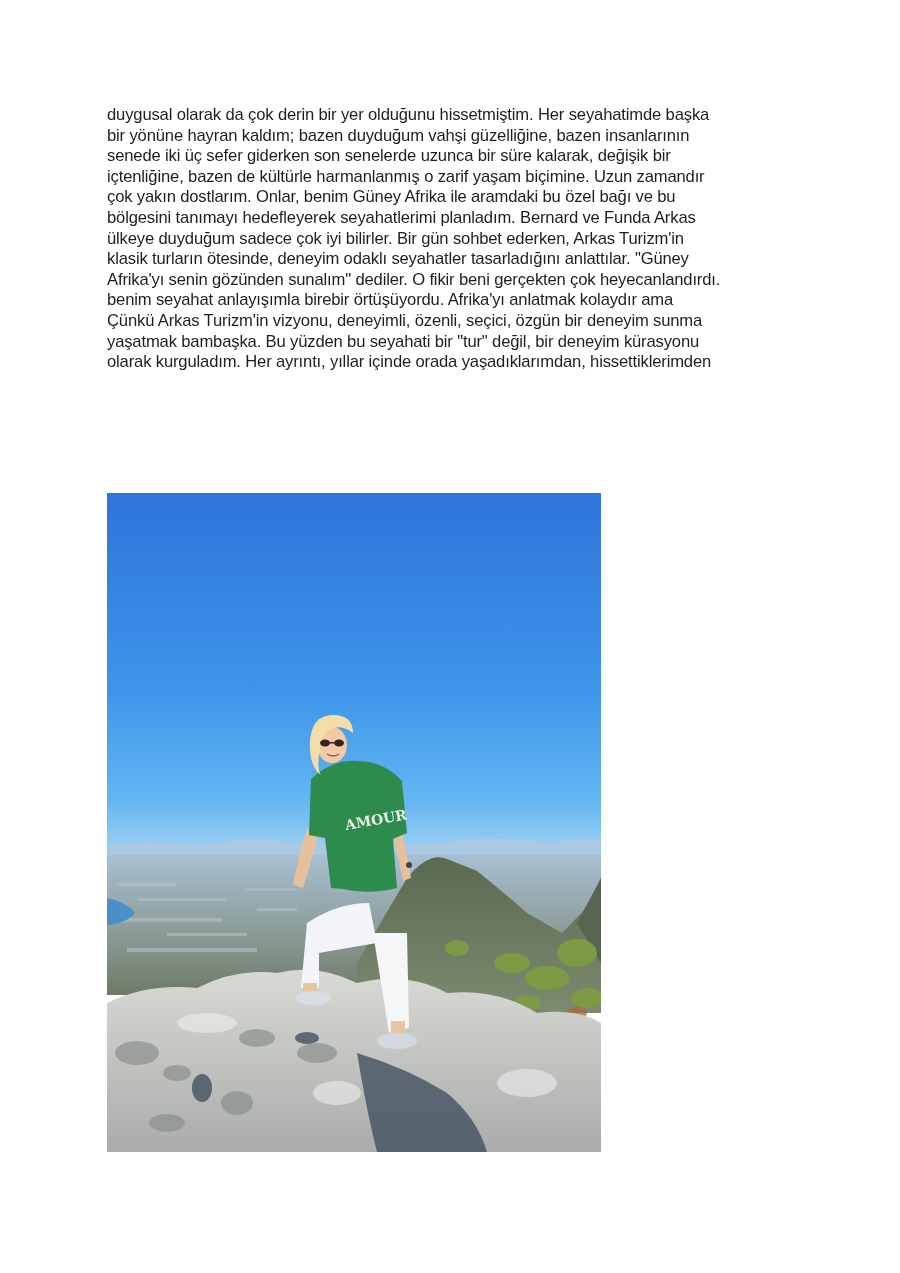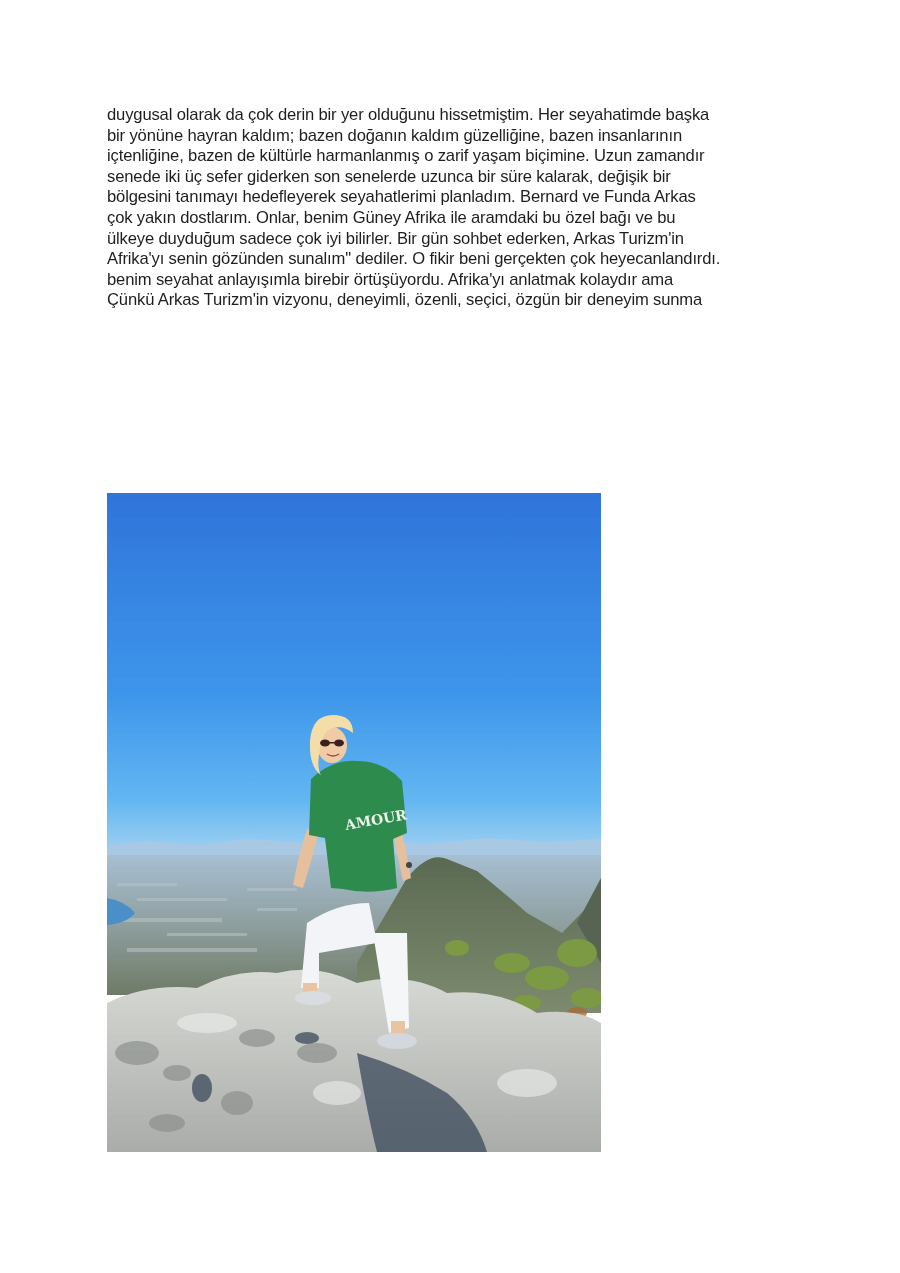--- a/index.html
+++ b/index.html
@@ -49,29 +49,32 @@
       height: 659px;
     }
   </style>
 </head>
 <body>
 
 <div class="page">
 
   <div class="body-text">
     <span class="line">duygusal olarak da çok derin bir yer olduğunu hissetmiştim. Her seyahatimde başka</span>
-    <span class="line">bir yönüne hayran kaldım; bazen doğanın kaldım güzelliğine, bazen insanlarının</span>
+    <span class="line">bir yönüne hayran kaldım; bazen duyduğum vahşi güzelliğine, bazen insanlarının</span>
+    <span class="line">senede iki üç sefer giderken son senelerde uzunca bir süre kalarak, değişik bir</span>
     <span class="line">içtenliğine, bazen de kültürle harmanlanmış o zarif yaşam biçimine. Uzun zamandır</span>
-    <span class="line">senede iki üç sefer giderken son senelerde uzunca bir süre kalarak, değişik bir</span>
+    <span class="line">çok yakın dostlarım. Onlar, benim Güney Afrika ile aramdaki bu özel bağı ve bu</span>
     <span class="line">bölgesini tanımayı hedefleyerek seyahatlerimi planladım. Bernard ve Funda Arkas</span>
-    <span class="line">çok yakın dostlarım. Onlar, benim Güney Afrika ile aramdaki bu özel bağı ve bu</span>
     <span class="line">ülkeye duyduğum sadece çok iyi bilirler. Bir gün sohbet ederken, Arkas Turizm'in</span>
+    <span class="line">klasik turların ötesinde, deneyim odaklı seyahatler tasarladığını anlattılar. "Güney</span>
     <span class="line">Afrika'yı senin gözünden sunalım" dediler. O fikir beni gerçekten çok heyecanlandırdı.</span>
     <span class="line">benim seyahat anlayışımla birebir örtüşüyordu. Afrika'yı anlatmak kolaydır ama</span>
     <span class="line">Çünkü Arkas Turizm'in vizyonu, deneyimli, özenli, seçici, özgün bir deneyim sunma</span>
+    <span class="line">yaşatmak bambaşka. Bu yüzden bu seyahati bir "tur" değil, bir deneyim kürasyonu</span>
+    <span class="line">olarak kurguladım. Her ayrıntı, yıllar içinde orada yaşadıklarımdan, hissettiklerimden</span>
   </div>
 
   <div class="photo" title="Woman in sunglasses, green AMOUR t-shirt and white trousers posing on a rocky mountain summit above a city and coastline under a clear blue sky">
     <svg viewBox="0 0 494 659" xmlns="http://www.w3.org/2000/svg">
       <defs>
         <linearGradient id="sky" x1="0" y1="0" x2="0" y2="1">
           <stop offset="0" stop-color="#2f74da"></stop>
           <stop offset="0.55" stop-color="#3d95ea"></stop>
           <stop offset="0.85" stop-color="#62b6f1"></stop>
           <stop offset="1" stop-color="#9fd0f2"></stop>

